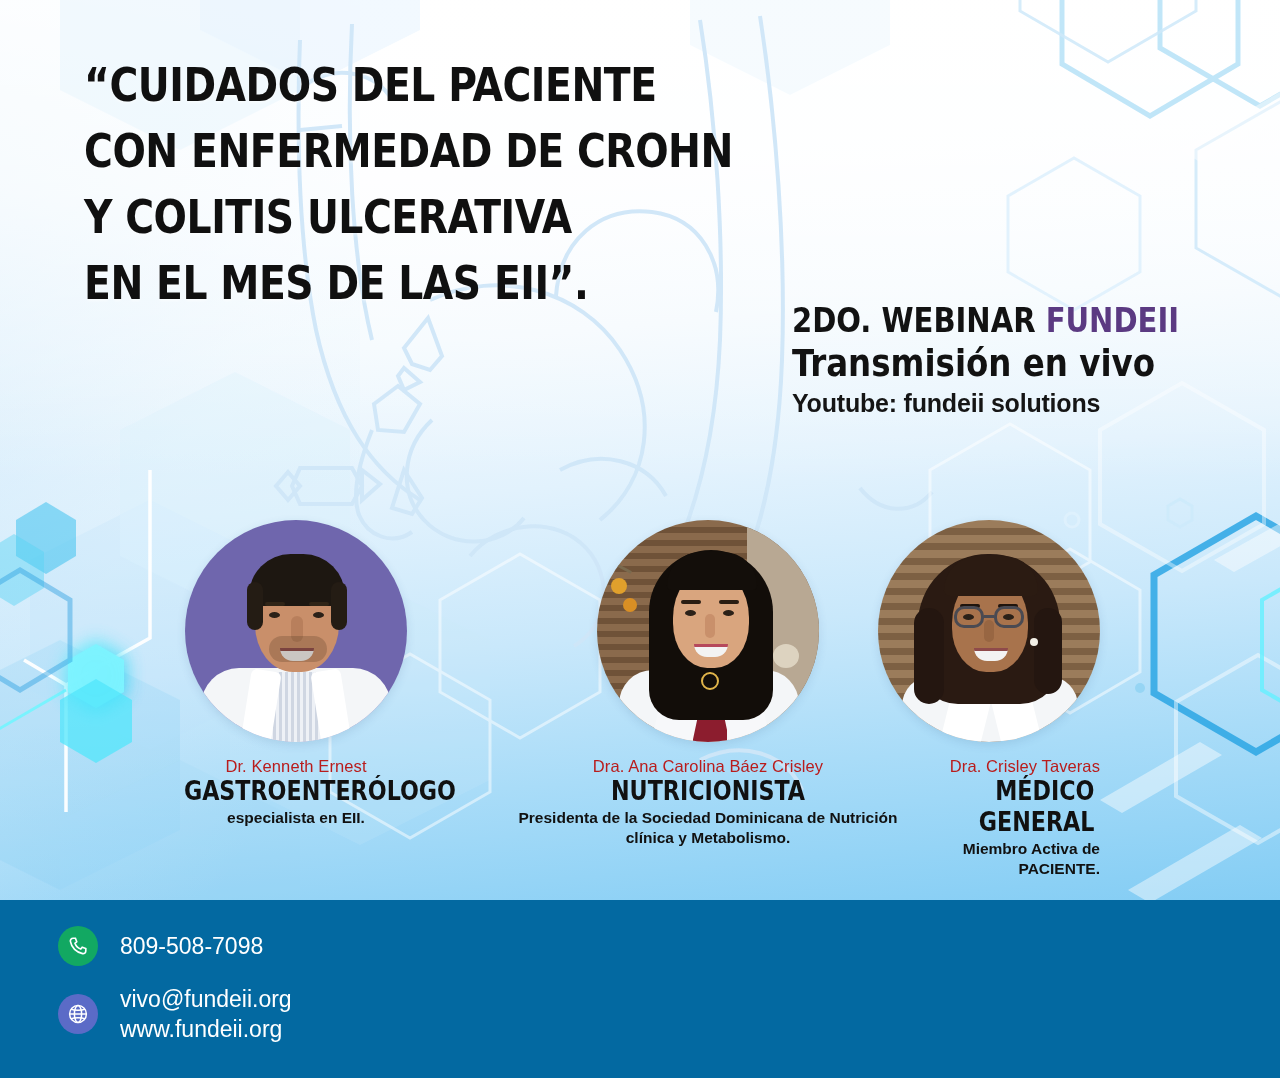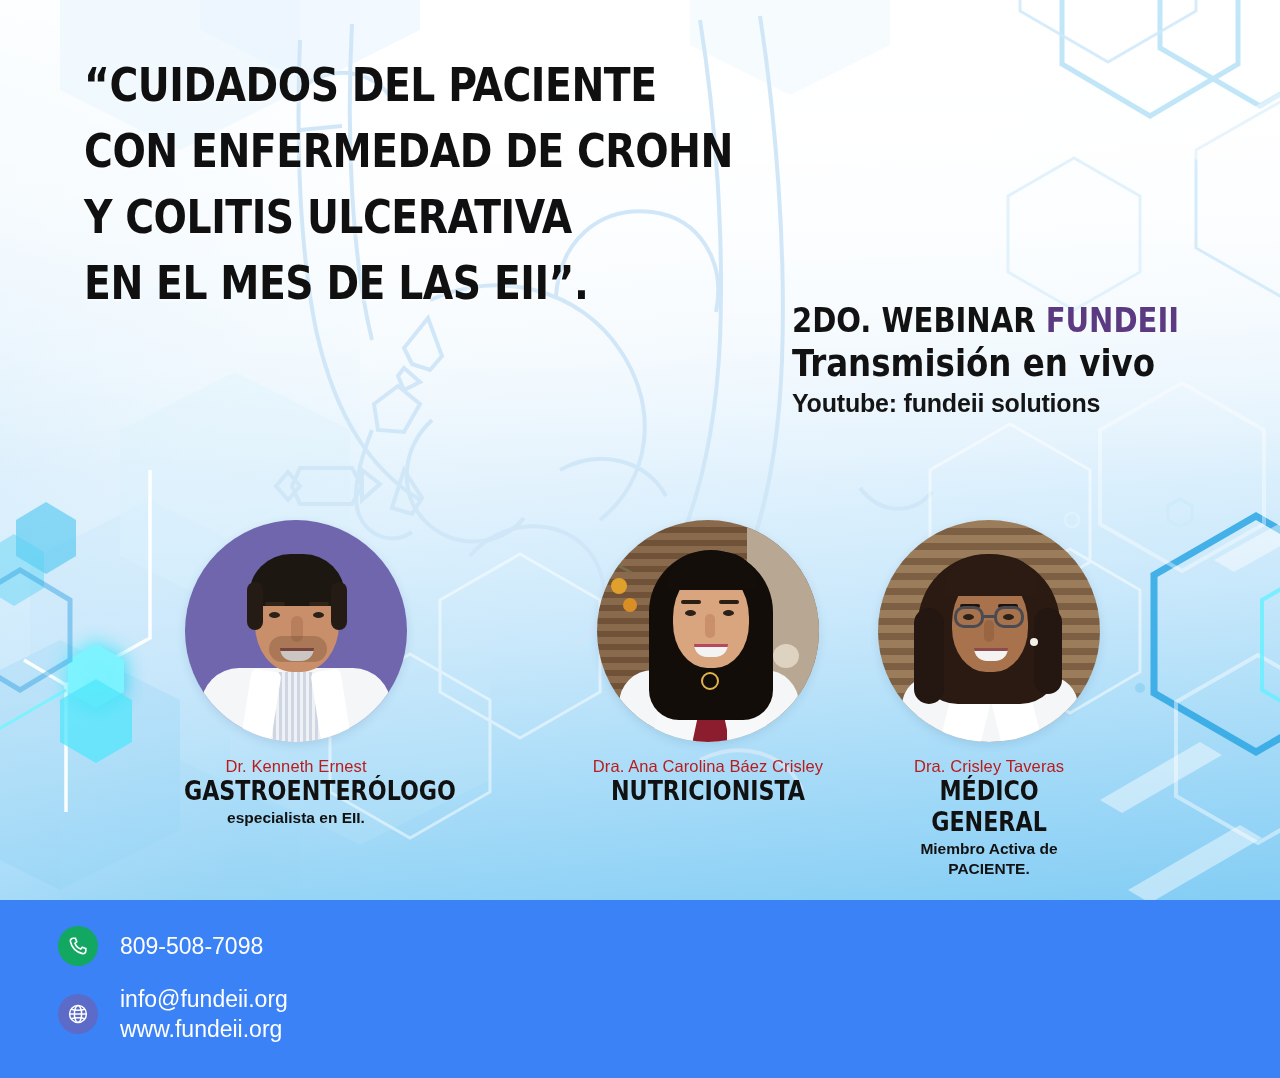--- a/index.html
+++ b/index.html
@@ -97,21 +97,21 @@
   .spk .role{
     font-family:"Liberation Sans Narrow","DejaVu Sans Condensed","Liberation Sans",sans-serif;
     font-weight:bold; font-size:26px; color:#111; line-height:31px;
     transform:scaleX(.95);
   }
   .spk .desc{
     font-weight:bold; font-size:15.5px; color:#111; line-height:20px; margin-top:1px;
   }
   #spk0{ left:178px; top:0; width:236px; }
   #spk1{ left:528px; top:0; width:360px; }
-  #spk2{ left:878px; top:0; width:222px; }
+  #spk2{ left:878px; top:0; width:222px;text-align:right; }
   #spk1 .avatar, #spk2 .avatar{ }
   #spk1 .desc{ width:380px; margin-left:-10px; }
 
   
   .ph-bg-purple{ background:#6f66ad; }
   .ph-wood{
     background:
       repeating-linear-gradient(180deg,#8a6a4c 0px,#8a6a4c 7px,#6f5238 7px,#6f5238 13px);
   }
   .ph-wood2{
@@ -123,21 +123,21 @@
   .coat{ position:absolute; background:#f4f6f8; }
   .shirtdark{ position:absolute; }
   .eye{ position:absolute; width:11px; height:6px; border-radius:50%; background:#2b2118; }
   .brow{ position:absolute; width:20px; height:4px; border-radius:3px; background:#2f2417; }
   .mouth{ position:absolute; width:34px; height:13px; border-radius:0 0 18px 18px; background:#f3f3f3; border-top:3px solid #8d4b4b; }
   .glasses{ position:absolute; border:3px solid #4a4a52; border-radius:10px; }
 
   
   .footer{
     position:absolute; left:0; top:900px; width:1280px; height:178px;
-    background:#3b82f6;
+    background:#0369a1;
   }
   .contacts{ position:absolute; left:58px; top:26px; }
   .crow{ display:flex; align-items:center; }
   .crow + .crow{ margin-top:18px; }
   .cicon{
     width:40px; height:40px; border-radius:50%;
     display:flex; align-items:center; justify-content:center;
     flex:0 0 auto;
   }
   .cicon.phone{ background:#12a862; }
@@ -330,20 +330,21 @@
           <div class="brow" style="left:122px;top:80px;background:#2a1d12;"></div>
           <div class="eye" style="left:88px;top:90px;"></div>
           <div class="eye" style="left:126px;top:90px;"></div>
           <div style="position:absolute;left:108px;top:94px;width:10px;height:24px;background:#c9906b;border-radius:5px;"></div>
           <div class="mouth" style="left:97px;top:124px;border-top-color:#b6495c;"></div>
           <div style="position:absolute;left:104px;top:152px;width:18px;height:18px;border:2px solid #e0b44a;border-radius:50%;"></div>
         </div>
       </div>
       <div class="name">Dra. Ana Carolina Báez Crisley</div>
       <div class="role">NUTRICIONISTA</div>
+      <div class="desc">Presidenta de la Sociedad Dominicana de Nutrición clínica y Metabolismo.</div>
     </div>
 
     <div class="spk" id="spk2">
       <div class="avatar">
         <div class="ph ph-wood2">
           <div class="coat" style="left:24px;top:156px;width:176px;height:70px;border-radius:30px 30px 0 0;"></div>
           <div style="position:absolute;left:70px;top:156px;width:40px;height:70px;background:#ffffff;transform:rotate(14deg);border-radius:6px;"></div>
           <div style="position:absolute;left:116px;top:156px;width:40px;height:70px;background:#ffffff;transform:rotate(-14deg);border-radius:6px;"></div>
           <div class="hair" style="left:40px;top:34px;width:142px;height:150px;background:#2a1a12;border-radius:70px 70px 40px 40px;"></div>
           <div class="hair" style="left:36px;top:88px;width:30px;height:96px;background:#241610;border-radius:16px;"></div>
@@ -383,20 +384,20 @@
         <div class="cicon web">
           <svg width="24" height="24" viewBox="0 0 24 24" fill="none" stroke="#ffffff" stroke-width="1.5">
             <circle cx="12" cy="12" r="8.4"></circle>
             <ellipse cx="12" cy="12" rx="3.6" ry="8.4"></ellipse>
             <path d="M3.6 12 H20.4"></path>
             <path d="M5 7.2 C8 8.7 16 8.7 19 7.2"></path>
             <path d="M5 16.8 C8 15.3 16 15.3 19 16.8"></path>
           </svg>
         </div>
         <div>
-          <div class="ctext">info@fundeii.org</div>
+          <div class="ctext">vivo@fundeii.org</div>
           <div class="ctext">www.fundeii.org</div>
         </div>
       </div>
     </div>
 
   </div>
 </div>
 
 </body></html>

